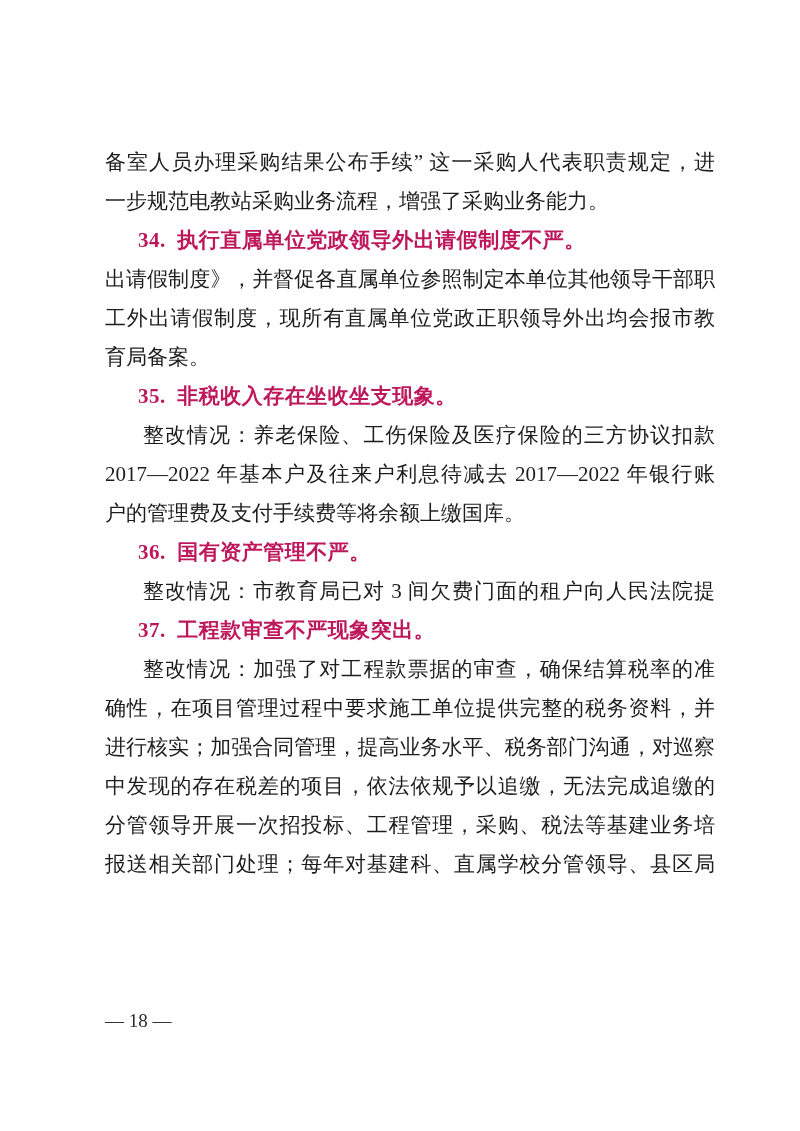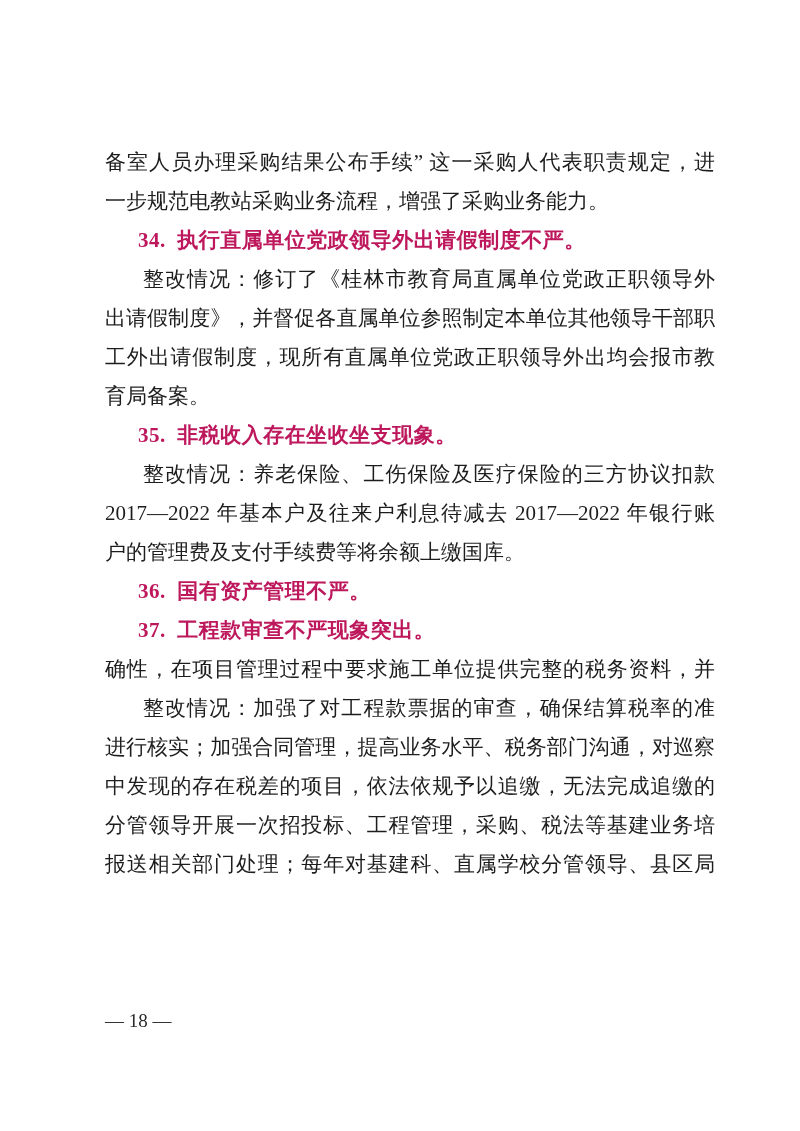--- a/index.html
+++ b/index.html
@@ -60,35 +60,35 @@
 <body>
 
 <div class="page">
 
   <div class="tb">
 
     <div class="ln j">备室人员办理采购结果公布手续” 这一采购人代表职责规定，进</div>
     <div class="ln">一步规范电教站采购业务流程，增强了采购业务能力。</div>
 
     <div class="ln hd">34.  执行直属单位党政领导外出请假制度不严。</div>
-    <div class="ln j ind">整改情况：修订了《桂林市教育局直属单位党政正职领导外</div>
     <div class="ln j">出请假制度》，并督促各直属单位参照制定本单位其他领导干部职</div>
     <div class="ln j">工外出请假制度，现所有直属单位党政正职领导外出均会报市教</div>
     <div class="ln">育局备案。</div>
 
     <div class="ln hd">35.  非税收入存在坐收坐支现象。</div>
     <div class="ln j ind">整改情况：养老保险、工伤保险及医疗保险的三方协议扣款</div>
     <div class="ln j">2017—2022 年基本户及往来户利息待减去 2017—2022 年银行账</div>
     <div class="ln">户的管理费及支付手续费等将余额上缴国库。</div>
 
     <div class="ln hd">36.  国有资产管理不严。</div>
+    <div class="ln j ind">整改情况：市教育局已对 3 间欠费门面的租户向人民法院提</div>
 
     <div class="ln hd">37.  工程款审查不严现象突出。</div>
+    <div class="ln j ind">整改情况：加强了对工程款票据的审查，确保结算税率的准</div>
     <div class="ln j">确性，在项目管理过程中要求施工单位提供完整的税务资料，并</div>
-    <div class="ln j ind">整改情况：加强了对工程款票据的审查，确保结算税率的准</div>
     <div class="ln j">进行核实；加强合同管理，提高业务水平、税务部门沟通，对巡察</div>
     <div class="ln j">中发现的存在税差的项目，依法依规予以追缴，无法完成追缴的</div>
     <div class="ln j">分管领导开展一次招投标、工程管理，采购、税法等基建业务培</div>
     <div class="ln j">报送相关部门处理；每年对基建科、直属学校分管领导、县区局</div>
 
   </div>
 
   <div class="footer">— 18 —</div>
 
 </div>

